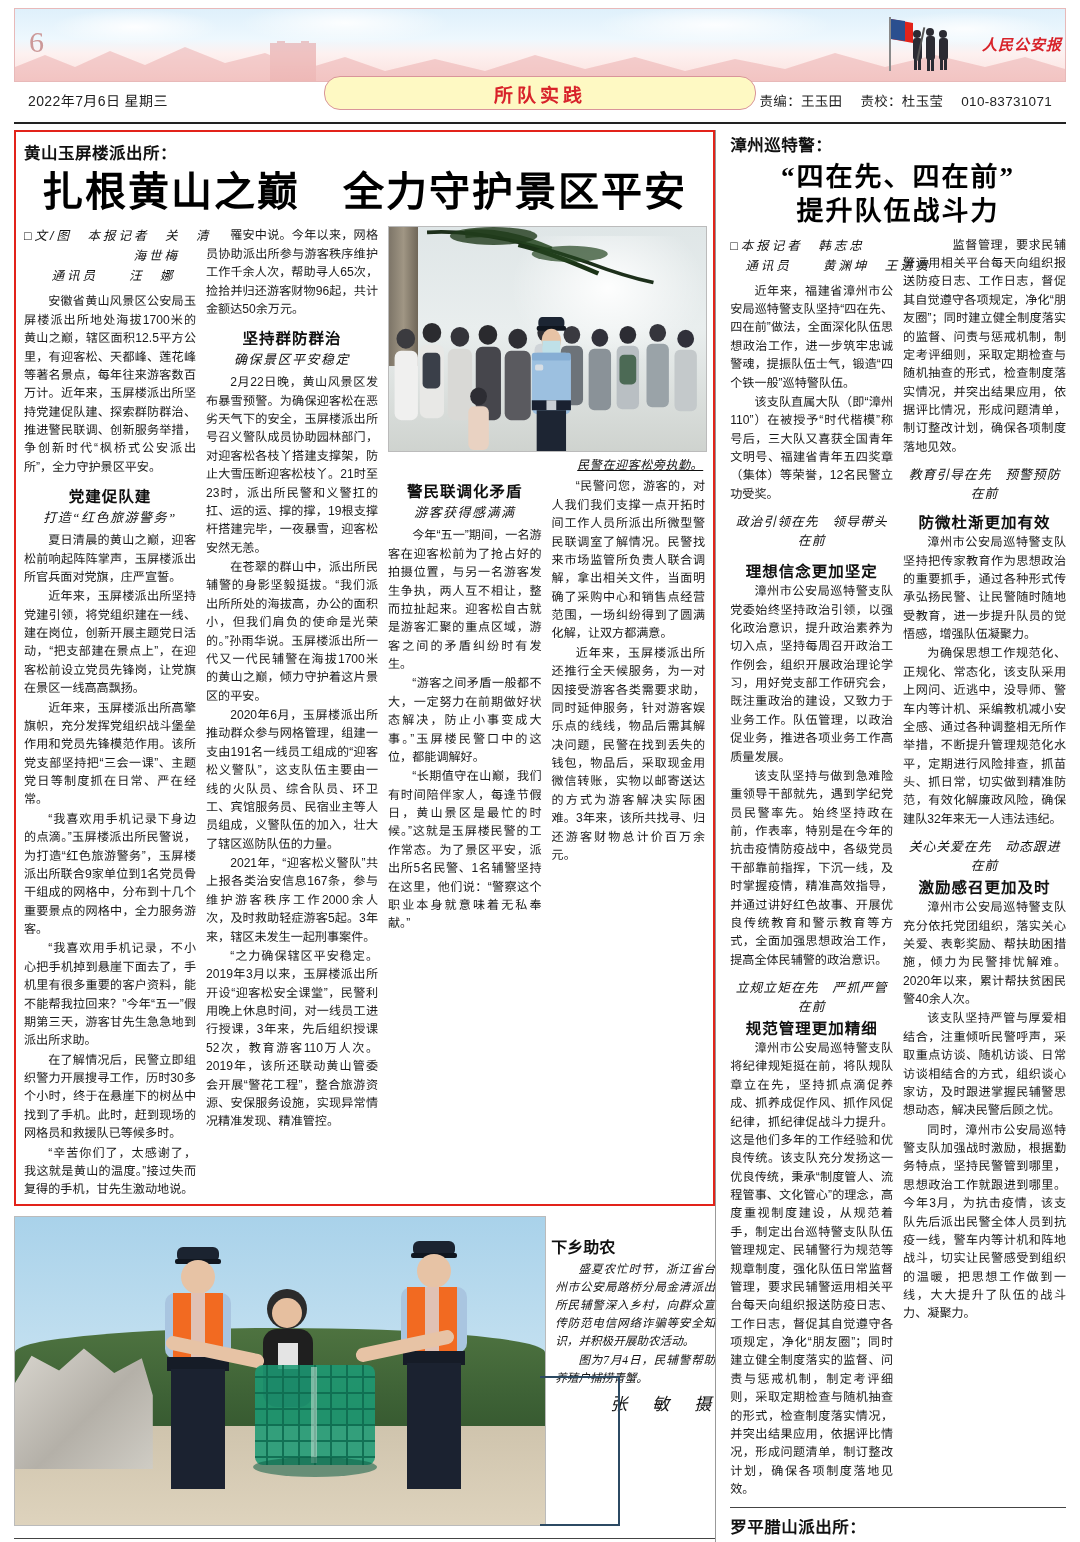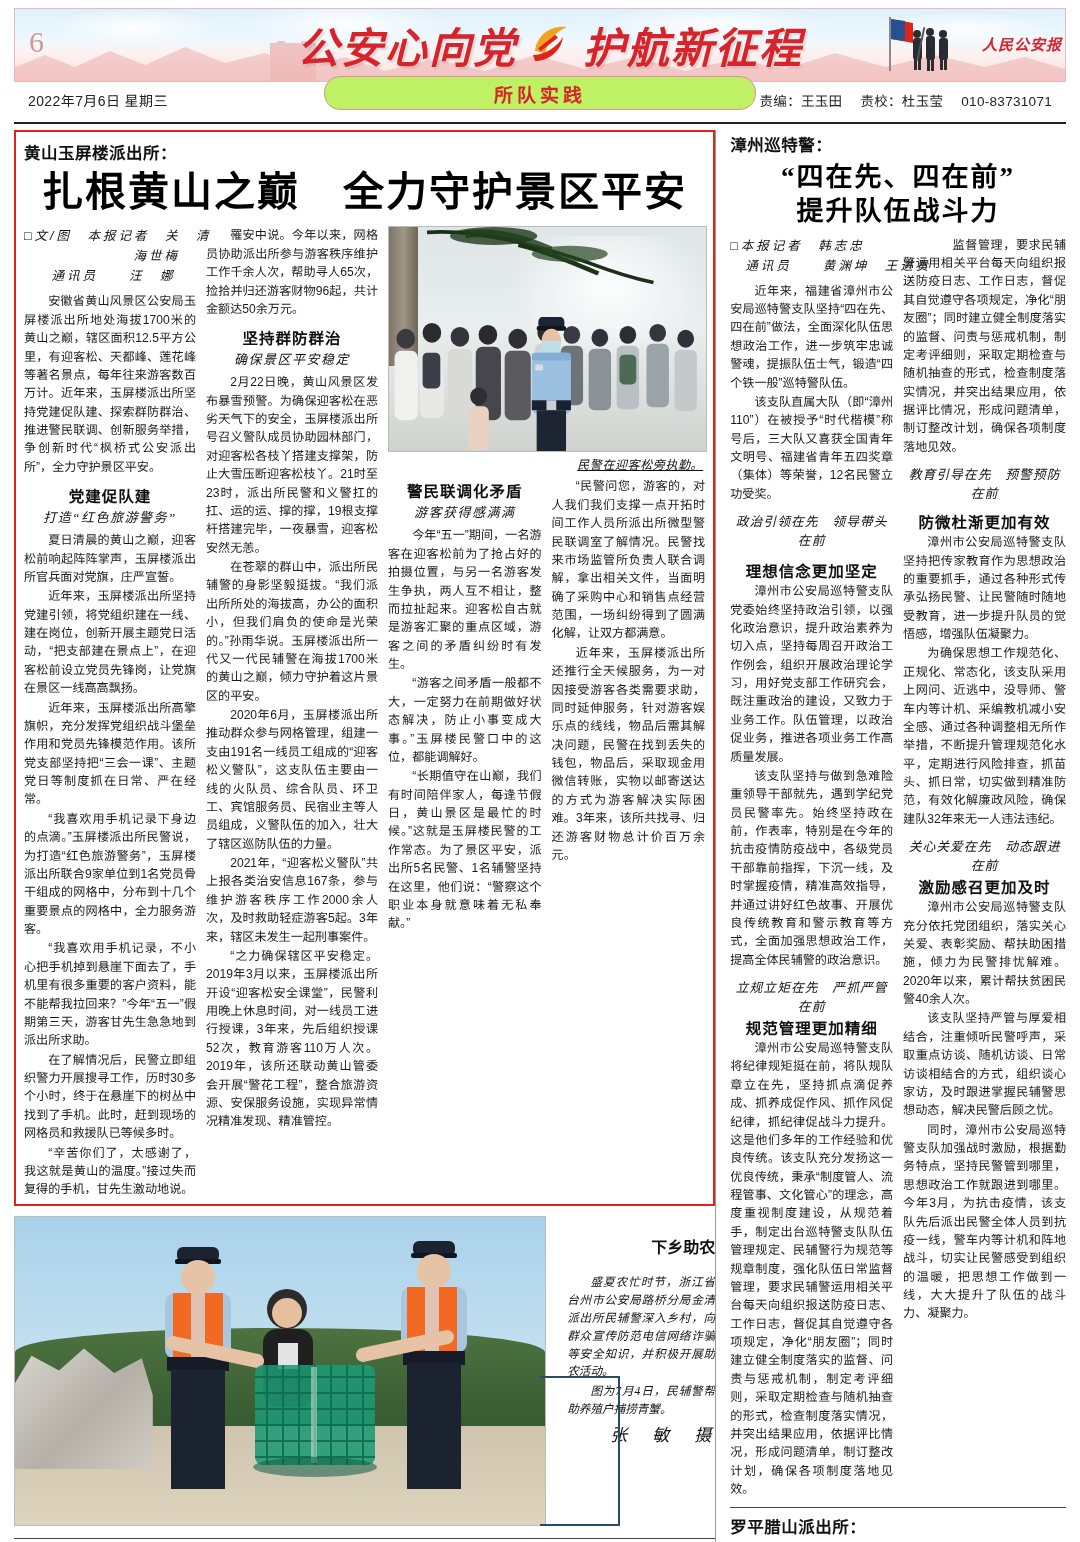--- a/index.html
+++ b/index.html
@@ -59,21 +59,21 @@
     justify-content:center;font-style:italic;
   }
 
   .sub-bar{position:relative;height:34px;}
   .issue-date{
     position:absolute;left:14px;top:8px;font-size:14px;color:#222;letter-spacing:.4px;
   }
   .section-tag{
     position:absolute;left:50%;transform:translateX(-50%);top:-6px;
     width:430px;height:32px;border:1px solid #d9959a;border-radius:16px;
-    background:#bef264;display:flex;align-items:center;justify-content:center;
+    background:#fef9c3;display:flex;align-items:center;justify-content:center;
     color:#d8232a;font-weight:bold;font-size:19px;letter-spacing:4px;
     font-family:"Liberation Serif","DejaVu Serif",serif;
   }
   .credits{
     position:absolute;right:14px;top:8px;font-size:13.5px;color:#222;letter-spacing:.3px;
   }
   .credits span{margin-left:14px;}
   .rule{height:2px;background:#222;margin:6px 0 0 0;}
   .rule-thin{height:1px;background:#444;}
 
@@ -139,22 +139,22 @@
   .ph1 .officer{position:absolute;left:42%;bottom:0;width:18%;height:62%;}
 
   
   .ph2{width:100%;height:310px;background:#bcd8ea;}
   .ph2 .sky{position:absolute;inset:0;background:linear-gradient(to bottom,#a9d2ea 0%,#c7e2f1 52%,#cfe4ef 60%);}
   .ph2 .hills{position:absolute;left:0;top:36%;width:100%;height:36%;background:linear-gradient(to bottom,#4e7340,#3e6236 60%,#35582f);border-radius:50% 50% 0 0/22% 22% 0 0;}
   .ph2 .ground{position:absolute;left:0;bottom:0;width:100%;height:32%;background:linear-gradient(to bottom,#cfc4ad,#ded3bd);}
   .ph2 .rocks{position:absolute;left:0;top:42%;width:26%;height:40%;background:linear-gradient(135deg,#d9d6cf,#b4b0a8 55%,#cfccc4);clip-path:polygon(0 30%,12% 8%,32% 20%,50% 2%,72% 22%,92% 10%,100% 40%,100% 100%,0 100%);}
 
   .agro-box{position:absolute;right:0;top:18px;width:164px;}
-  .agro-title{text-align:right;font-weight:bold;font-size:16px;margin-bottom:16px;}
-  .agro-box p{font-size:11.6px;line-height:1.55;text-indent:2em;margin:0 0 2px 16px;text-align:justify;font-style:italic;font-family:"Liberation Serif","DejaVu Serif",serif;}
+  .agro-title{text-align:left;font-weight:bold;font-size:16px;margin-bottom:3px;}
+  .agro-box p{font-size:11.6px;line-height:1.55;text-indent:2em;margin:0 0 2px 4px;text-align:justify;font-style:italic;font-family:"Liberation Serif","DejaVu Serif",serif;}
   .agro-credit{text-align:right;letter-spacing:4px;font-style:italic;font-size:17px;font-family:"Liberation Serif",serif;}
   .vline{position:absolute;right:95px;top:160px;width:2px;height:150px;background:#2c4a63;}
   .hline{position:absolute;right:95px;top:160px;width:80px;height:2px;background:#2c4a63;}
   .hline2{position:absolute;right:95px;top:308px;width:80px;height:2px;background:#2c4a63;}
 </style>
 </head>
 <body>
 
 <div class="page">
 
@@ -163,31 +163,20 @@
 
     <svg class="mh-skyline" viewBox="0 0 1050 40" preserveAspectRatio="none">
       <path d="M0,40 L0,26 L30,14 L60,26 L95,10 L130,24 L170,6 L210,22 L250,12 L290,28 L330,16 L370,30 L420,18 L470,30 L520,14 L570,28 L620,16 L670,30 L720,18 L770,28 L820,12 L870,26 L920,14 L970,26 L1010,16 L1050,28 L1050,40 Z" fill="#e9a3a3"></path>
       <rect x="255" y="2" width="46" height="38" fill="#e08a8a"></rect>
       <rect x="262" y="-4" width="8" height="10" fill="#e08a8a"></rect>
       <rect x="286" y="-4" width="8" height="10" fill="#e08a8a"></rect>
     </svg>
 
     <div class="page-number">6</div>
 
-    <div class="mh-title">
-      <span>公安心向党</span>
-      <span class="mh-emblem">
-        <svg viewBox="0 0 46 46" width="46" height="46">
-          <path d="M8 30 C10 12, 26 4, 40 6 C30 10, 22 18, 18 32 Z" fill="#f0a31e"></path>
-          <path d="M6 34 C18 34, 30 26, 36 16 C34 30, 22 40, 8 40 Z" fill="#e2231a"></path>
-          <rect x="10" y="20" width="22" height="4" transform="rotate(-38 21 22)" fill="#e2231a"></rect>
-        </svg>
-      </span>
-      <span>护航新征程</span>
-    </div>
 
     <svg class="mh-flag" viewBox="0 0 46 54">
       <rect x="20" y="0" width="2" height="54" fill="#8a8a8a"></rect>
       <path d="M22,2 L44,6 L44,26 L22,22 Z" fill="#e2231a"></path>
       <path d="M22,2 L36,4 L36,24 L22,22 Z" fill="#2a4f8f"></path>
     </svg>
 
     <svg class="mh-people" viewBox="0 0 48 46">
       <g fill="#2b2b33">
         <circle cx="10" cy="9" r="4"></circle>

